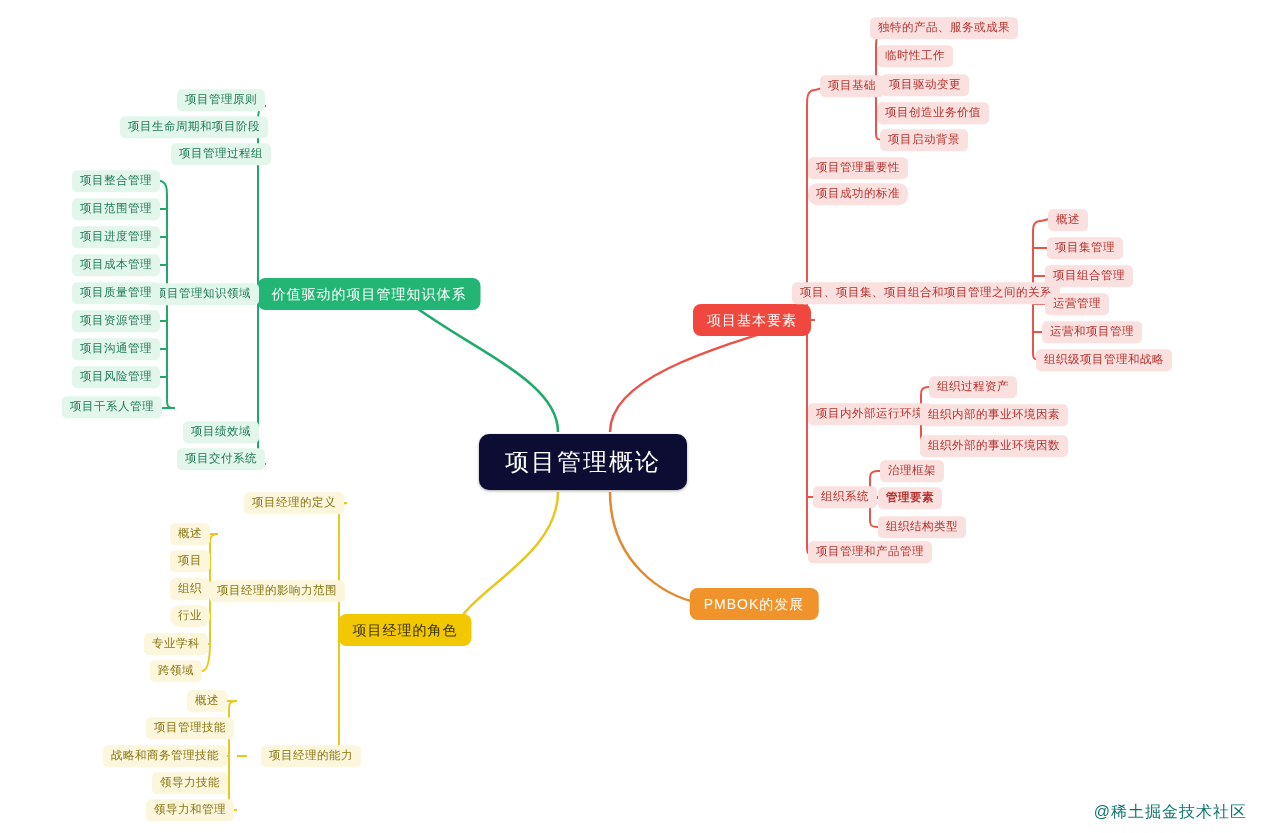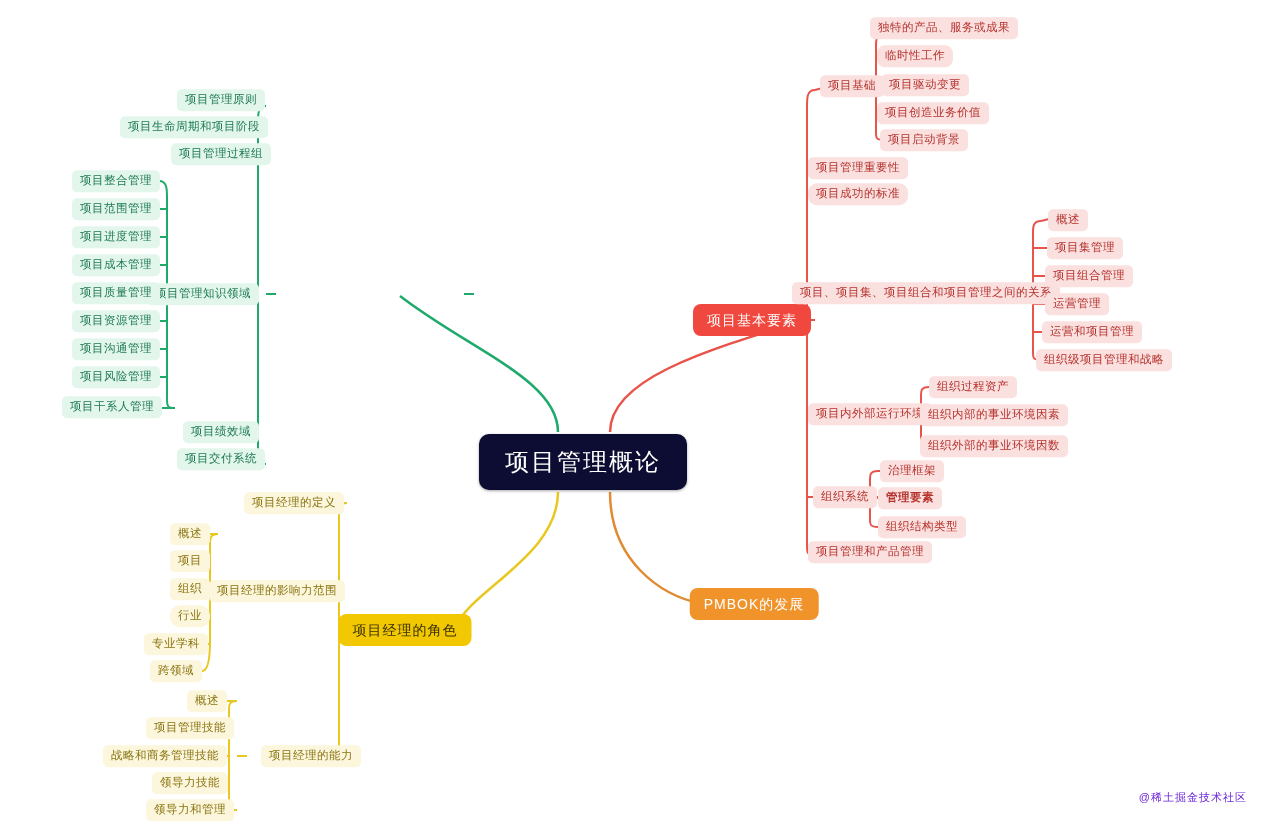--- a/index.html
+++ b/index.html
@@ -43,23 +43,23 @@
   
   .chip { font-size:11.5px; padding:5px 8px; border-radius:5px; letter-spacing:.5px; }
   .chip-green  { background:#e2f6ec; color:#1e7a52; }
   .chip-red    { background:#fbe0e0; color:#b4322c; }
   .chip-yellow { background:#fbf6dc; color:#8a7410; }
 
   .bold { font-weight:bold; }
 
   .watermark {
     position:absolute;
-    right:16px; bottom:28px;
-    font-size:11px;
-    color:#6d28d9;
+    right:16px; bottom:10px;
+    font-size:16px;
+    color:#0f766e;
     letter-spacing:1px;
   }
 </style>
 </head>
 <body>
 
 <div id="canvas">
 
   <svg id="links">
 
@@ -148,20 +148,21 @@
     <path d="M237,701 C229,701 229,705 229,709 L229,803 C229,807 229,810 237,810" stroke="#e8c720" stroke-width="2" fill="none"></path>
     <path d="M237,701 L222,701" stroke="#e8c720" stroke-width="2" fill="none"></path>
     <path d="M229,728 L215,728" stroke="#e8c720" stroke-width="2" fill="none"></path>
     <path d="M229,756 L209,756" stroke="#e8c720" stroke-width="2" fill="none"></path>
     <path d="M229,783 L215,783" stroke="#e8c720" stroke-width="2" fill="none"></path>
     <path d="M237,810 L222,810" stroke="#e8c720" stroke-width="2" fill="none"></path>
   </svg>
 
   <div class="node root" style="left:583px; top:462px;">项目管理概论</div>
 
+  <div class="node trunk trunk-green" style="left:369px; top:294px;">价值驱动的项目管理知识体系</div>
 
   <div class="node chip chip-green" style="left:221px; top:100px;">项目管理原则</div>
   <div class="node chip chip-green" style="left:194px; top:127px;">项目生命周期和项目阶段</div>
   <div class="node chip chip-green" style="left:221px; top:154px;">项目管理过程组</div>
   <div class="node chip chip-green" style="left:203px; top:294px;">项目管理知识领域</div>
   <div class="node chip chip-green" style="left:221px; top:432px;">项目绩效域</div>
   <div class="node chip chip-green" style="left:221px; top:459px;">项目交付系统</div>
 
   <div class="node chip chip-green" style="left:116px; top:181px;">项目整合管理</div>
   <div class="node chip chip-green" style="left:116px; top:209px;">项目范围管理</div>
@@ -177,21 +178,21 @@
 
   <div class="node chip chip-red" style="left:852px; top:86px;">项目基础</div>
   <div class="node chip chip-red" style="left:858px; top:168px;">项目管理重要性</div>
   <div class="node chip chip-red" style="left:858px; top:194px;border-radius:9px;">项目成功的标准</div>
   <div class="node chip chip-red" style="left:926px; top:293px;">项目、项目集、项目组合和项目管理之间的关系</div>
   <div class="node chip chip-red" style="left:870px; top:414px;">项目内外部运行环境</div>
   <div class="node chip chip-red" style="left:845px; top:497px;">组织系统</div>
   <div class="node chip chip-red" style="left:870px; top:552px;">项目管理和产品管理</div>
 
   <div class="node chip chip-red" style="left:944px; top:28px;">独特的产品、服务或成果</div>
-  <div class="node chip chip-red" style="left:915px; top:56px;border-radius:8px;">临时性工作</div>
+  <div class="node chip chip-red" style="left:915px; top:56px;">临时性工作</div>
   <div class="node chip chip-red" style="left:925px; top:85px;">项目驱动变更</div>
   <div class="node chip chip-red" style="left:933px; top:113px;">项目创造业务价值</div>
   <div class="node chip chip-red" style="left:924px; top:140px;">项目启动背景</div>
 
   <div class="node chip chip-red" style="left:1068px; top:220px;">概述</div>
   <div class="node chip chip-red" style="left:1085px; top:248px;">项目集管理</div>
   <div class="node chip chip-red" style="left:1089px; top:276px;">项目组合管理</div>
   <div class="node chip chip-red" style="left:1077px; top:304px;">运营管理</div>
   <div class="node chip chip-red" style="left:1092px; top:332px;">运营和项目管理</div>
   <div class="node chip chip-red" style="left:1104px; top:360px;">组织级项目管理和战略</div>

